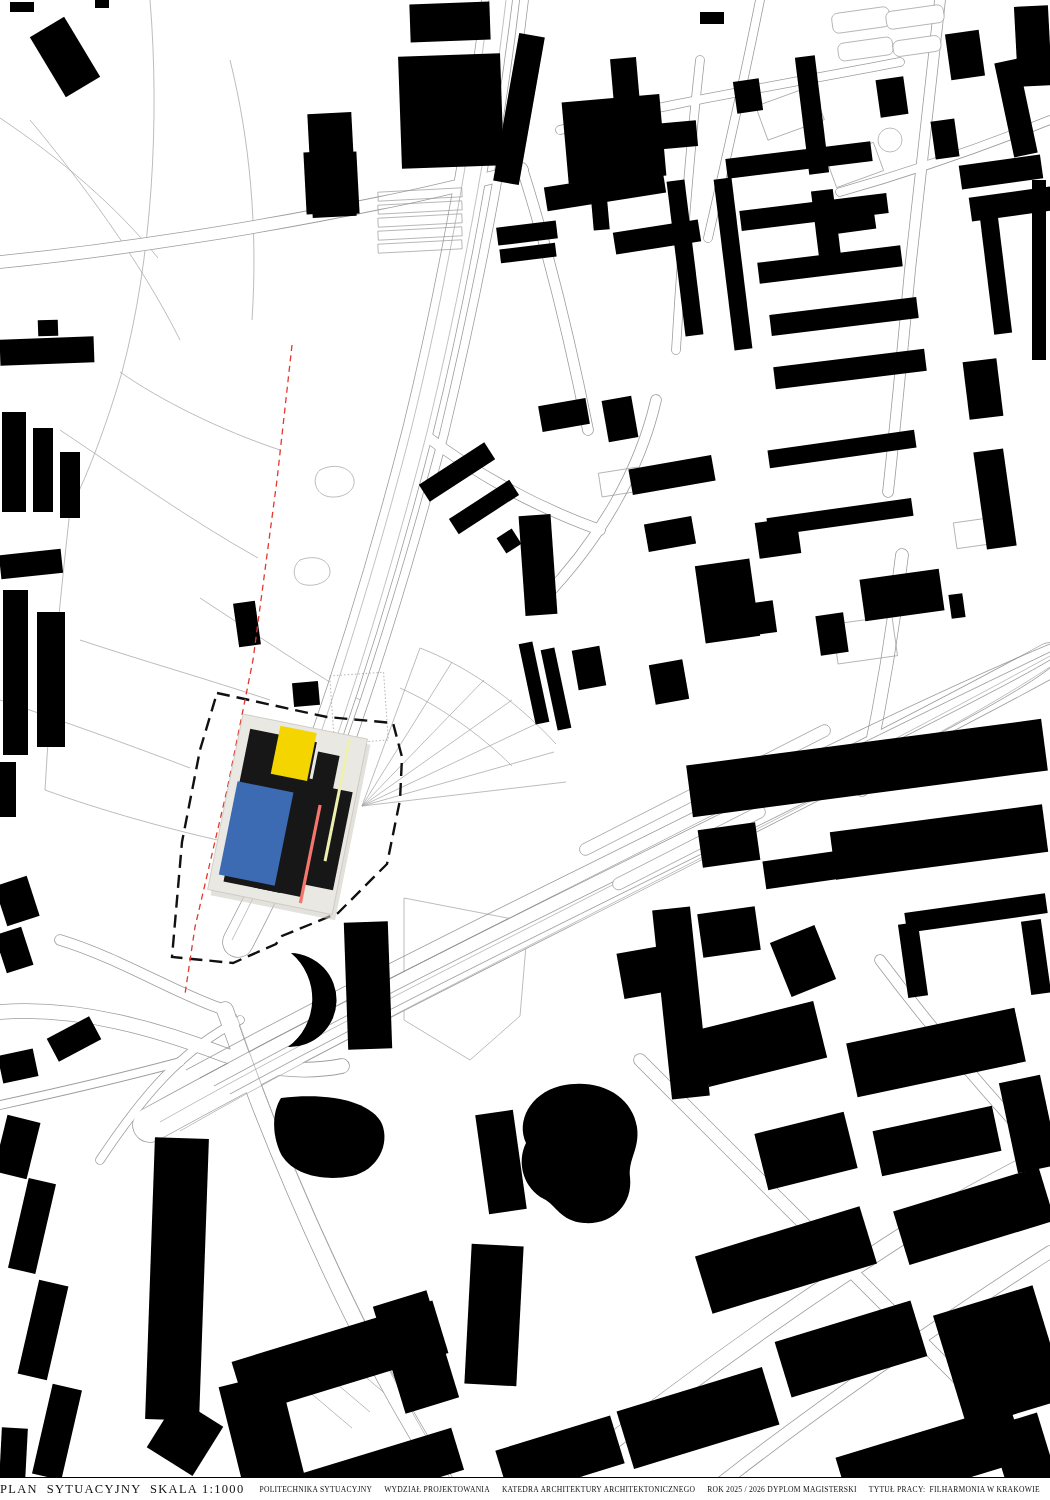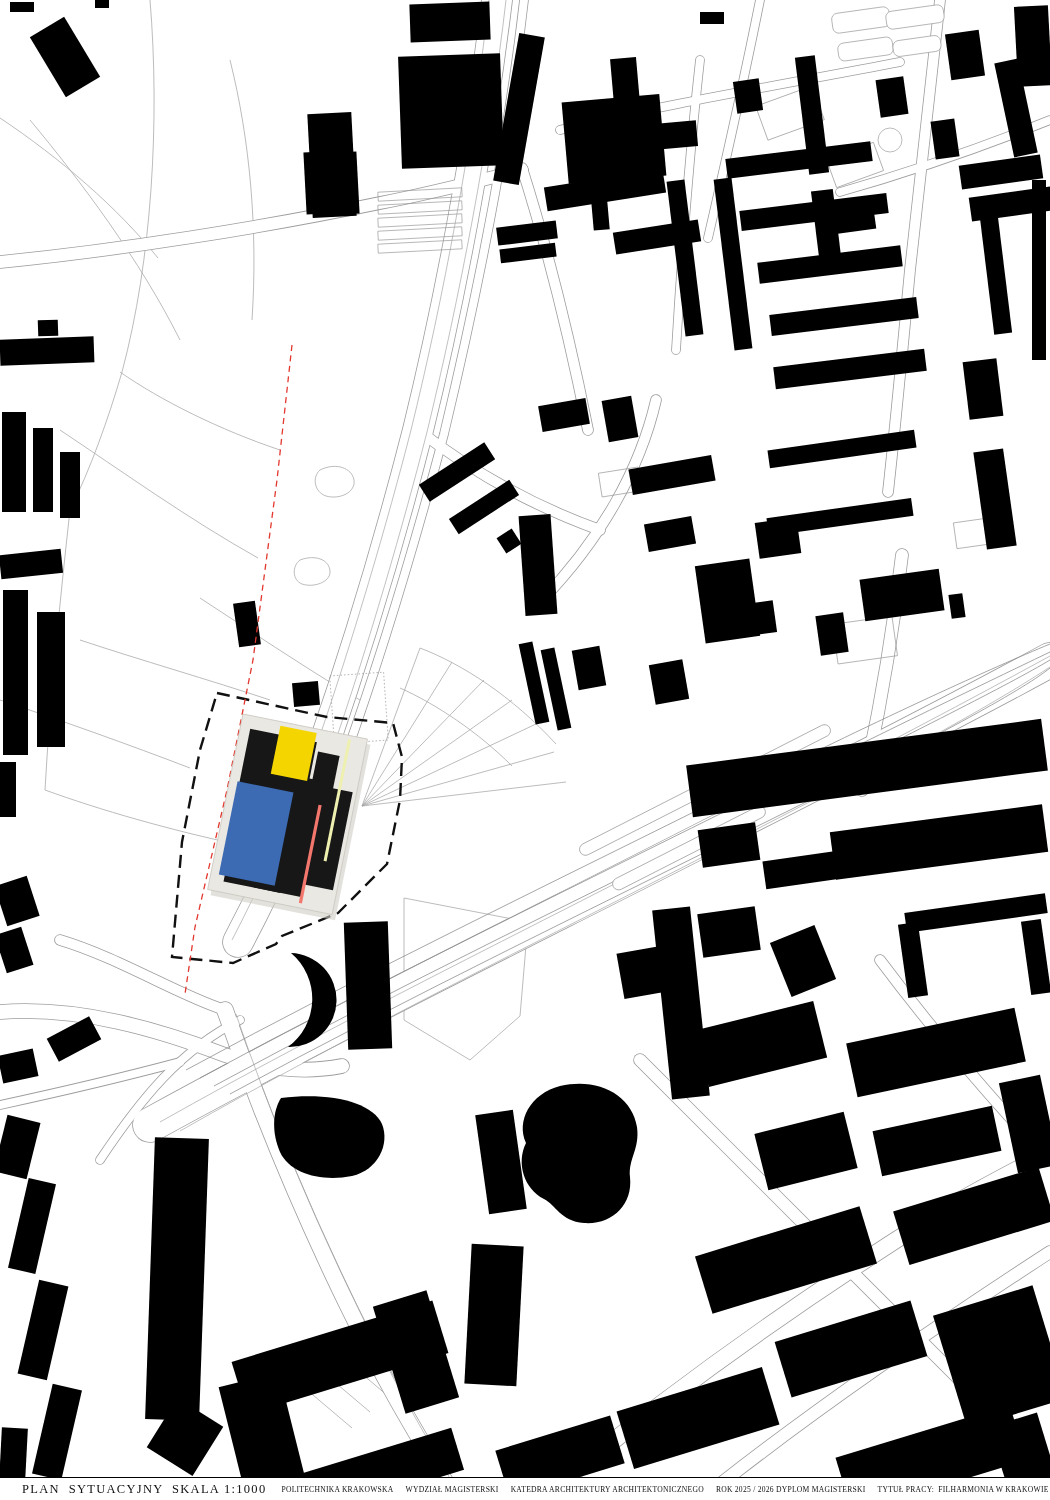--- a/index.html
+++ b/index.html
@@ -2,21 +2,21 @@
 <html><head>
 <meta charset="utf-8">
 <style>
   html,body{margin:0;padding:0;background:#e8e8e8;}
   .page{position:relative;width:1050px;height:1500px;background:#fff;overflow:hidden;
         font-family:"Liberation Serif", serif;}
   .map{position:absolute;top:0;left:0;width:1050px;height:1477px;}
   .map svg{display:block;}
   .titlebar{position:absolute;left:0;top:1477px;width:1050px;height:23px;
             border-top:1px solid #000;background:#fff;display:flex;align-items:center;}
-  .plan-title{font-size:12.5px;letter-spacing:1.3px;margin-left:22px;white-space:pre;color:#111;}
+  .plan-title{font-size:12.5px;letter-spacing:1.3px;white-space:pre;color:#111;}
   .tb-items{display:flex;align-items:center;margin-left:15px;gap:12px;}
   .tb-item{font-size:7.6px;letter-spacing:0.25px;white-space:pre;color:#111;}
 </style>
 </head>
 <body>
 
 <div class="page">
   <div class="map">
     <svg id="map-svg" width="1050" height="1477" viewBox="0 0 1050 1477" xmlns="http://www.w3.org/2000/svg">
         <rect x="0" y="0" width="1050" height="1477" fill="#ffffff"></rect>
@@ -260,20 +260,20 @@
             <rect x="39" y="4" width="37" height="49" fill="#f5d500"></rect>
             <rect x="108" y="4" width="3" height="124" fill="#eef0b0"></rect>
             <rect x="92" y="74" width="3.2" height="100" fill="#f3776d"></rect>
           </g>
         </g>
       </svg>
   </div>
   <div class="titlebar">
     <span class="plan-title">PLAN  SYTUACYJNY  SKALA 1:1000</span>
     <span class="tb-items" id="tb-items">
-        <span class="tb-item">POLITECHNIKA KRAKOWSKA</span>
-        <span class="tb-item">WYDZIAŁ MAGISTERSKI</span>
+        <span class="tb-item">POLITECHNIKA SYTUACYJNY</span>
+        <span class="tb-item">WYDZIAŁ PROJEKTOWANIA</span>
         <span class="tb-item">KATEDRA ARCHITEKTURY ARCHITEKTONICZNEGO</span>
         <span class="tb-item">ROK 2025 / 2026 DYPLOM MAGISTERSKI</span>
         <span class="tb-item">TYTUŁ PRACY:  FILHARMONIA W KRAKOWIE</span>
       </span>
   </div>
 </div>
 
 </body></html>

